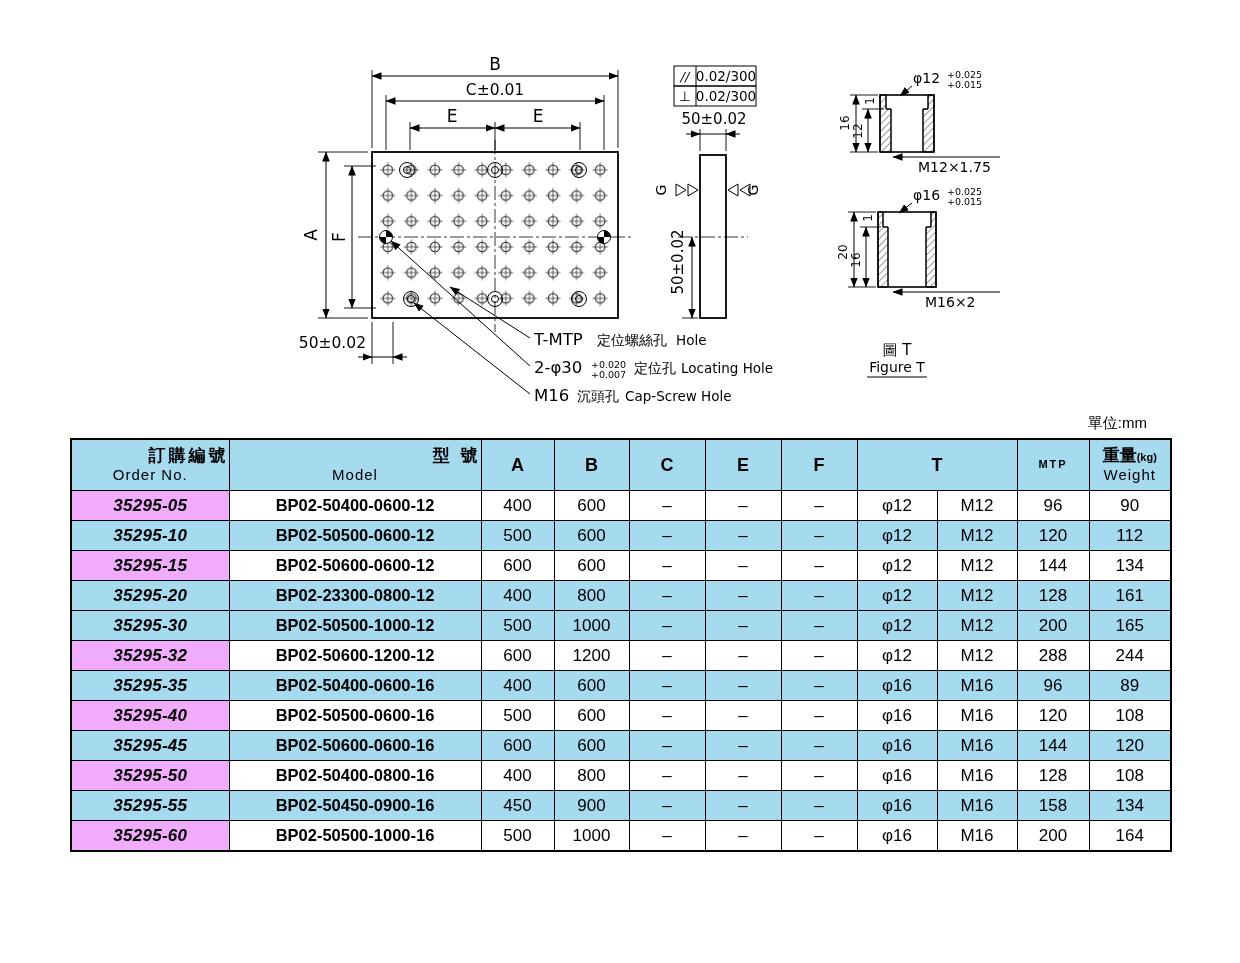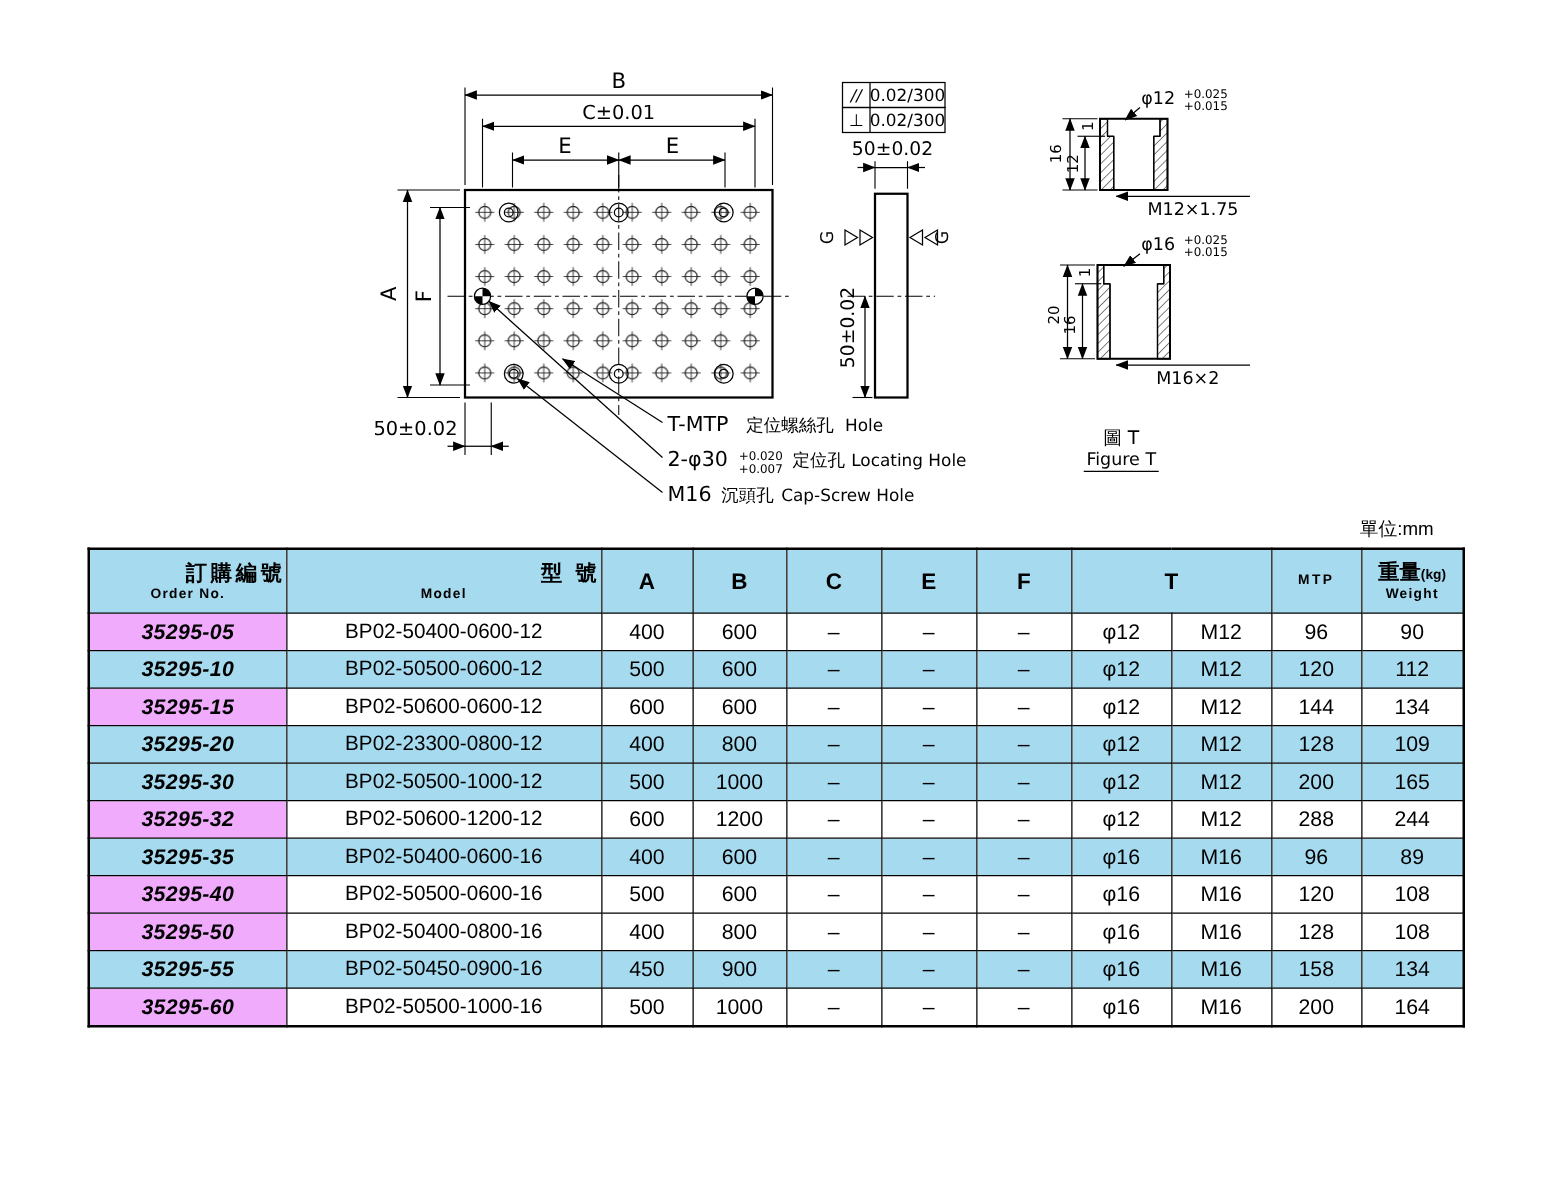--- a/index.html
+++ b/index.html
@@ -28,28 +28,28 @@
   
   .unit-label { position:absolute; top:414px; right:93px; font-size:15px; }
 
   
   .spec-table { position:absolute; left:70px; top:438px; width:1100px;
                 border-collapse:collapse; table-layout:fixed; border:2px solid #000; }
   .spec-table th, .spec-table td { border:1px solid #000; text-align:center;
                 vertical-align:middle; padding:0; overflow:hidden; }
   .spec-table thead th { background:#a6daef; height:50px; line-height:1.25; }
   .hdr-zh { font-size:17px; font-weight:bold; letter-spacing:3px;text-align:right; }
-  .hdr-en { font-size:11px; font-weight:bold; letter-spacing:1px; }
+  .hdr-en { font-size:15px; font-weight:normal; letter-spacing:1px; }
   .hdr-letter { font-size:18px; font-weight:bold; }
   .hdr-mtp { font-size:11px; font-weight:bold; letter-spacing:2px; }
   .kg { font-size:11px; font-weight:bold; letter-spacing:0;text-align:right; }
   .spec-table td { height:29px; font-size:17px; background:#fff; }
   .spec-table td.c-order { background:#f0abfc; font-weight:bold; font-style:italic; letter-spacing:.3px; }
   .spec-table tr.alt td { background:#a6daef; }
-  .spec-table td.c-model { font-size:16.5px; }
+  .spec-table td.c-model { font-size:16.5px;font-weight:bold; }
 </style>
 </head>
 <body>
 
 <div class="page">
 
   <svg class="drawing" width="1240" height="432" viewBox="0 0 1240 432">
     <defs>
       <marker id="ar" viewBox="0 0 10 10" refX="9.5" refY="5" markerWidth="10" markerHeight="10" orient="auto-start-reverse">
         <path d="M0,1.2 L10,5 L0,8.8 z"></path>
@@ -343,21 +343,21 @@
       <td class="c-order">35295-20</td>
       <td class="c-model">BP02-23300-0800-12</td>
       <td>400</td>
       <td>800</td>
       <td>–</td>
       <td>–</td>
       <td>–</td>
       <td>φ12</td>
       <td>M12</td>
       <td>128</td>
-      <td>109</td>
+      <td>161</td>
     </tr>
         <tr class="alt">
       <td class="c-order">35295-30</td>
       <td class="c-model">BP02-50500-1000-12</td>
       <td>500</td>
       <td>1000</td>
       <td>–</td>
       <td>–</td>
       <td>–</td>
       <td>φ12</td>
@@ -397,20 +397,33 @@
       <td>500</td>
       <td>600</td>
       <td>–</td>
       <td>–</td>
       <td>–</td>
       <td>φ16</td>
       <td>M16</td>
       <td>120</td>
       <td>108</td>
     </tr>
+        <tr class="alt">
+      <td class="c-order">35295-45</td>
+      <td class="c-model">BP02-50600-0600-16</td>
+      <td>600</td>
+      <td>600</td>
+      <td>–</td>
+      <td>–</td>
+      <td>–</td>
+      <td>φ16</td>
+      <td>M16</td>
+      <td>144</td>
+      <td>120</td>
+    </tr>
         <tr>
       <td class="c-order">35295-50</td>
       <td class="c-model">BP02-50400-0800-16</td>
       <td>400</td>
       <td>800</td>
       <td>–</td>
       <td>–</td>
       <td>–</td>
       <td>φ16</td>
       <td>M16</td>

